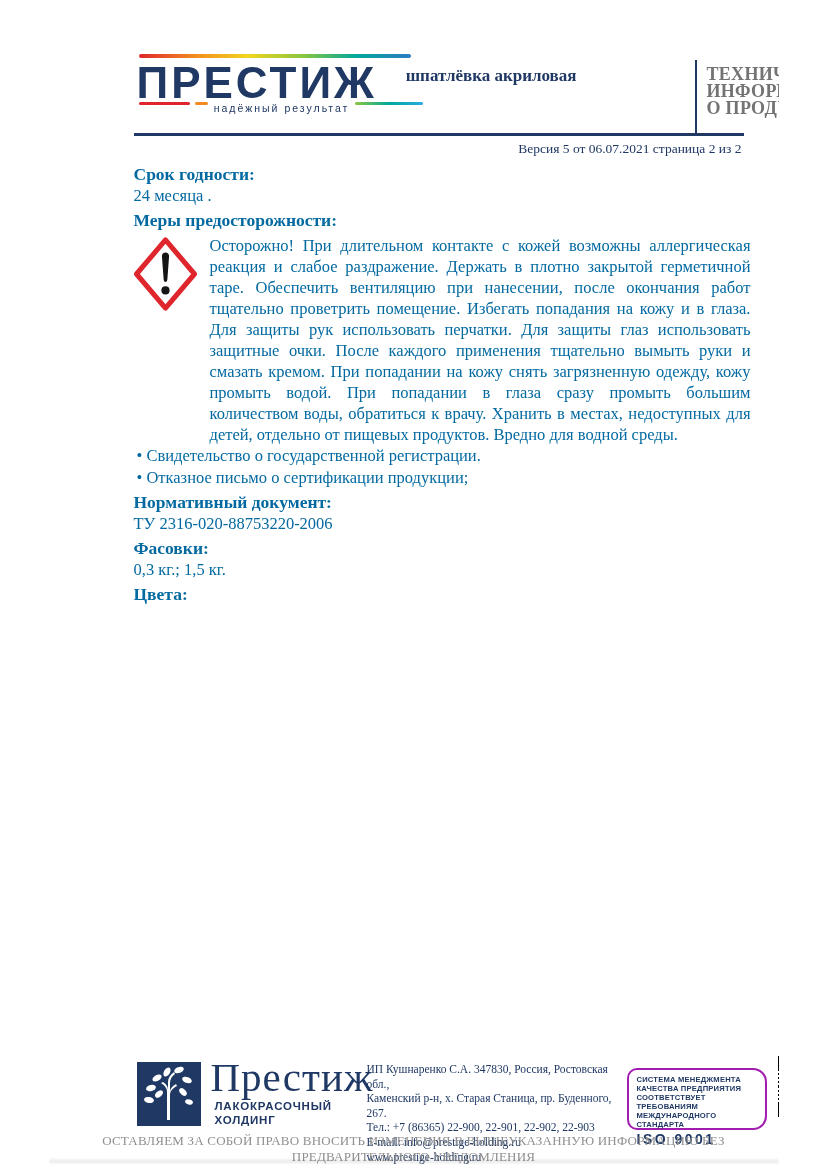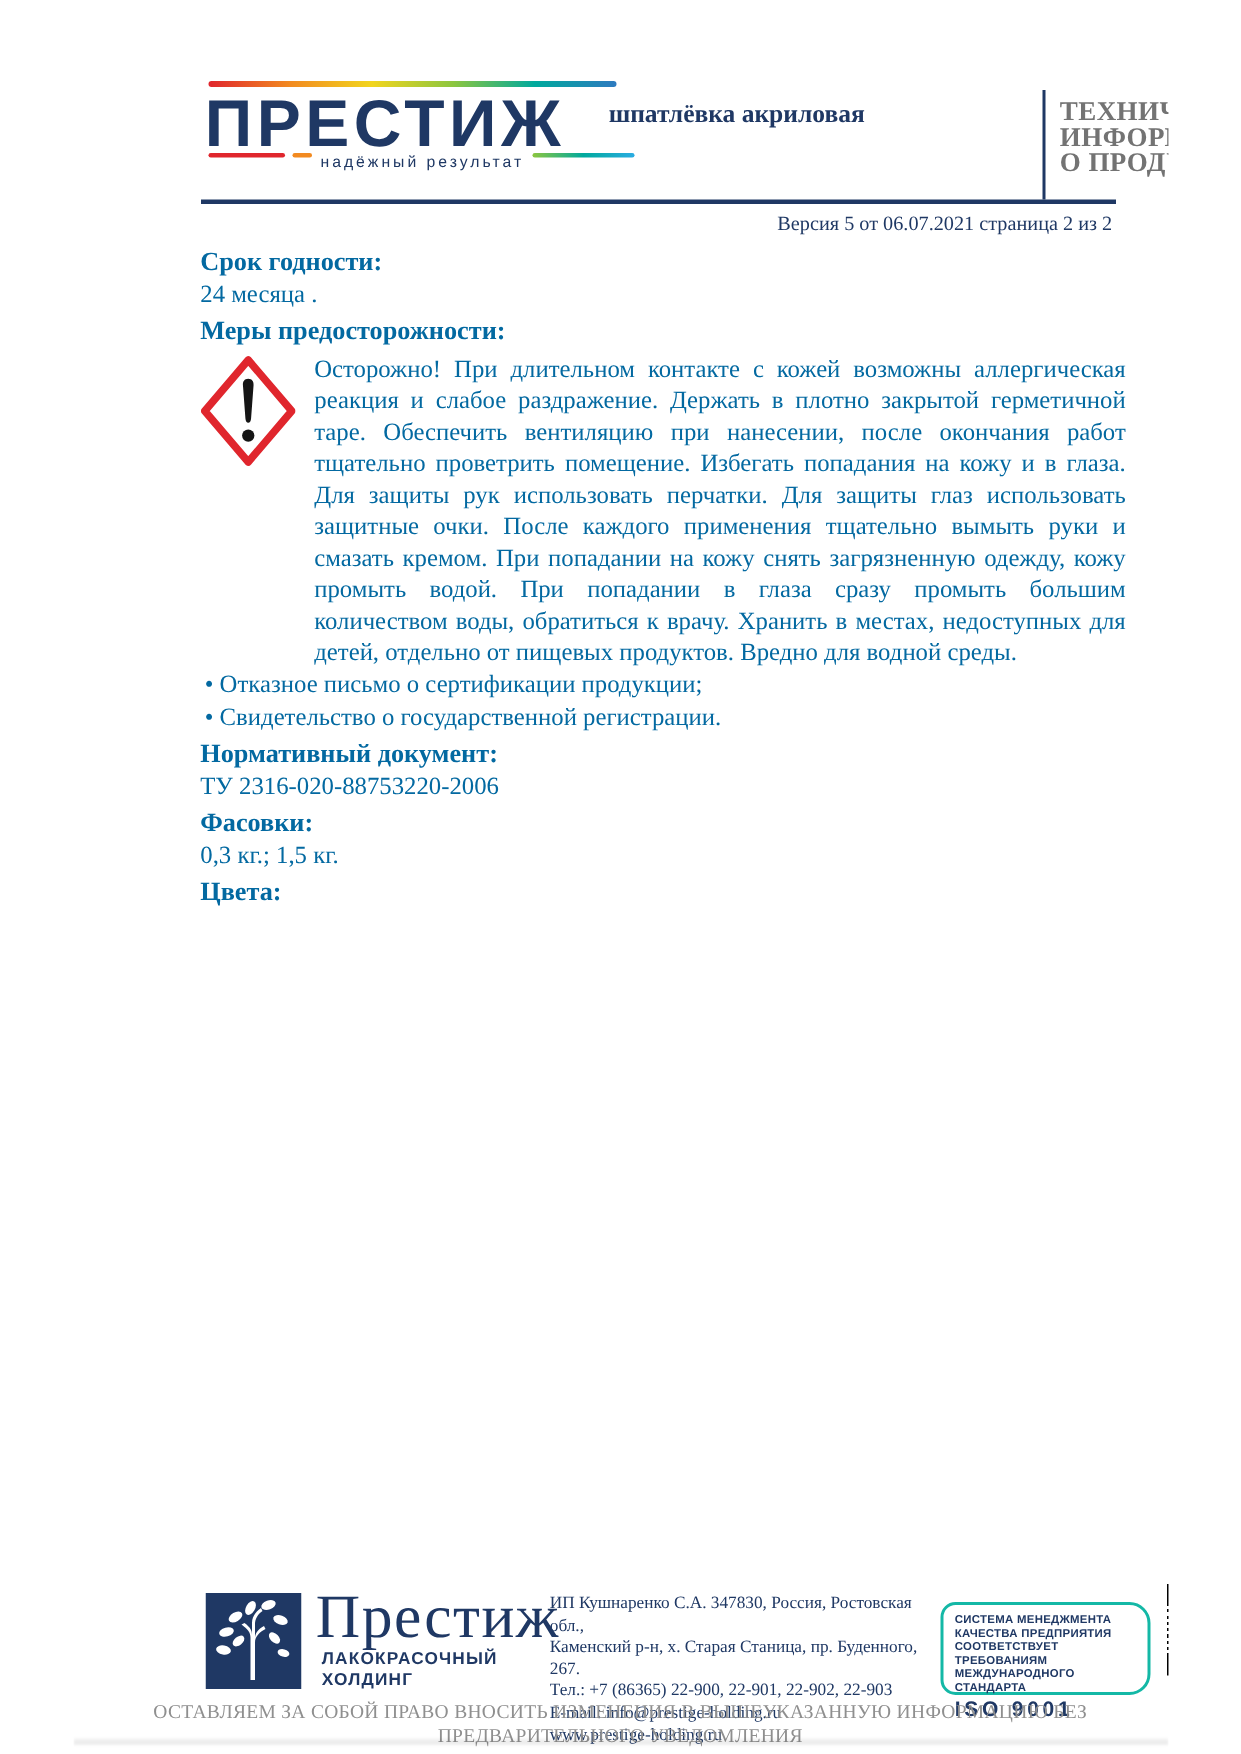--- a/index.html
+++ b/index.html
@@ -41,21 +41,21 @@
   .bullet-item { line-height:22px; }
   
   .footer-logo-square { position:absolute; left:88px; top:1062px; width:64px; height:64px; }
   .footer-wordmark { position:absolute; left:162px; top:1055px; color:#1f3864; }
   .footer-brand { font-size:41px; line-height:44px; letter-spacing:1px; color:#1f3864; }
   .footer-sub { font-family:"Liberation Sans", sans-serif; font-weight:bold;
     font-size:11.5px; line-height:14px; letter-spacing:0.8px; color:#1f3864; margin-left:4px; }
   .footer-address { position:absolute; left:318px; top:1062px; width:260px;
     font-size:11.5px; line-height:14.6px; color:#1f3864; }
   .iso-badge { position:absolute; left:578px; top:1068px; width:140px; height:62px;
-    border:2px solid #14b8a6; border-radius:10px 14px 14px 10px; padding:5px 7px 3px 8px; color:#1f3864; }
+    border:2px solid #a21caf; border-radius:10px 14px 14px 10px; padding:5px 7px 3px 8px; color:#1f3864; }
   .iso-line { font-family:"Liberation Sans", sans-serif; font-weight:bold;
     font-size:7.6px; line-height:9px; letter-spacing:0.2px; }
   .iso-code { font-family:"Liberation Sans", sans-serif; font-weight:bold;
     font-size:14px; letter-spacing:2.5px; margin-top:2px; }
   .qr-box { position:absolute; left:729px; top:1056px; width:61px; height:61px; }
   .qr-caption { position:absolute; left:721px; top:1119px; width:78px; text-align:center;
     font-weight:bold; font-size:8.5px; line-height:9.5px; color:#222; }
   .disclaimer { position:absolute; left:0; right:0; top:1133px; text-align:center;
     font-size:13px; letter-spacing:0.2px; color:#8f8f8f; }
   .page-shadow { position:absolute; left:0; right:0; bottom:6px; height:4px;
@@ -103,22 +103,22 @@
         <svg width="63" height="74" viewBox="0 0 100 116">
           <polygon points="50,4 96,58 50,112 4,58" fill="#ffffff" stroke="#e0262d" stroke-width="8" stroke-linejoin="round"></polygon>
           <path d="M50,24 C54,24 56,27 55.6,31 L53,66 C52.8,69 51.6,70.5 50,70.5 C48.4,70.5 47.2,69 47,66 L44.4,31 C44,27 46,24 50,24 Z" fill="#151515"></path>
           <circle cx="50" cy="84" r="6.5" fill="#151515"></circle>
         </svg>
       </div>
       <div class="warn-text">Осторожно! При длительном контакте с кожей возможны аллергическая реакция и слабое раздражение. Держать в плотно закрытой герметичной таре. Обеспечить вентиляцию при нанесении, после окончания работ тщательно проветрить помещение. Избегать попадания на кожу и в глаза. Для защиты рук использовать перчатки. Для защиты глаз использовать защитные очки. После каждого применения тщательно вымыть руки и смазать кремом.  При попадании на кожу снять загрязненную одежду, кожу промыть водой. При попадании в глаза сразу промыть большим количеством воды, обратиться к врачу. Хранить в местах, недоступных для детей, отдельно от пищевых продуктов. Вредно для водной среды.</div>
     </div>
 
     <div class="bullet-list">
+      <div class="bullet-item">• Свидетельство о государственной регистрации.</div>
       <div class="bullet-item">• Отказное письмо о сертификации продукции;</div>
-      <div class="bullet-item">• Свидетельство о государственной регистрации.</div>
     </div>
 
     <div class="sec-title">Нормативный документ:</div>
     <div class="sec-text">ТУ 2316-020-88753220-2006</div>
 
     <div class="sec-title">Фасовки:</div>
     <div class="sec-text">0,3 кг.; 1,5 кг.</div>
 
     <div class="sec-title">Цвета:</div>
   </div>

